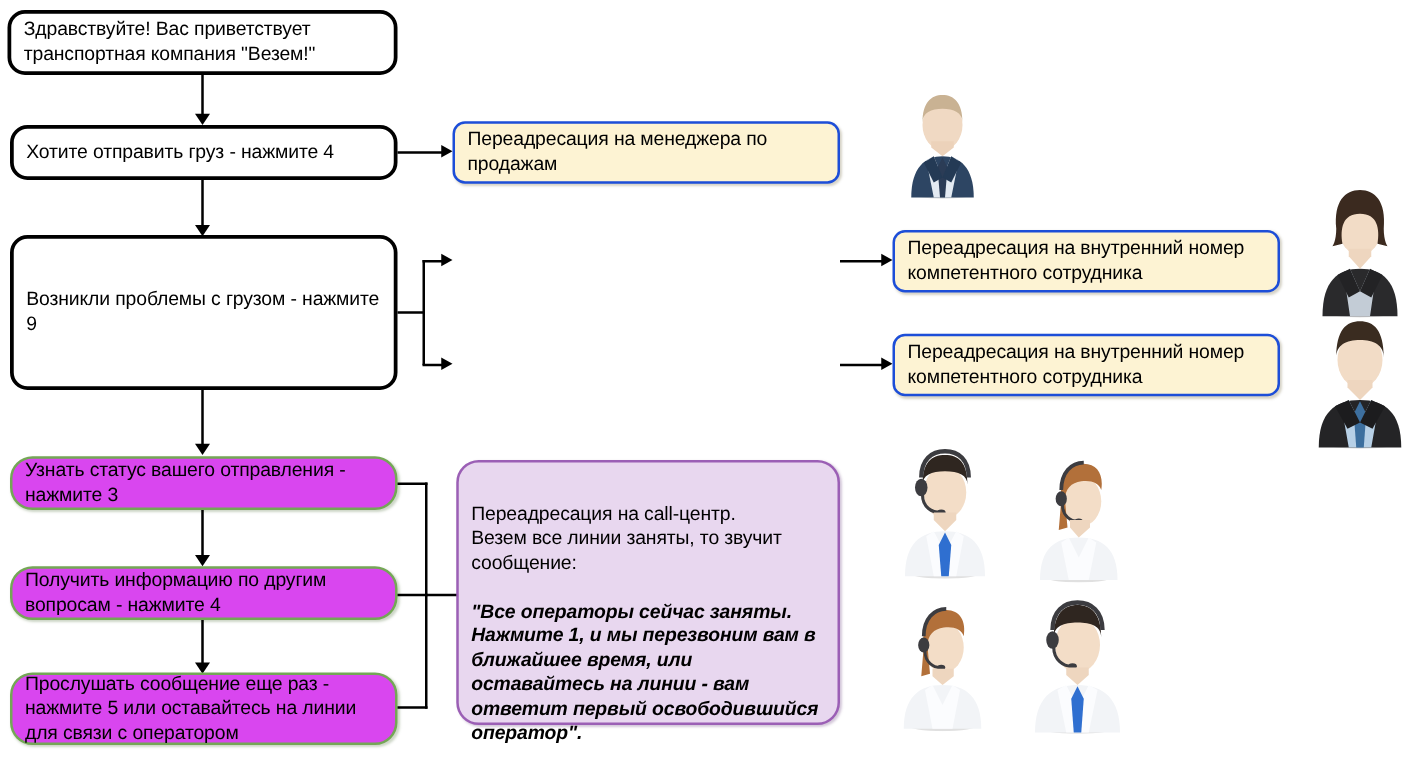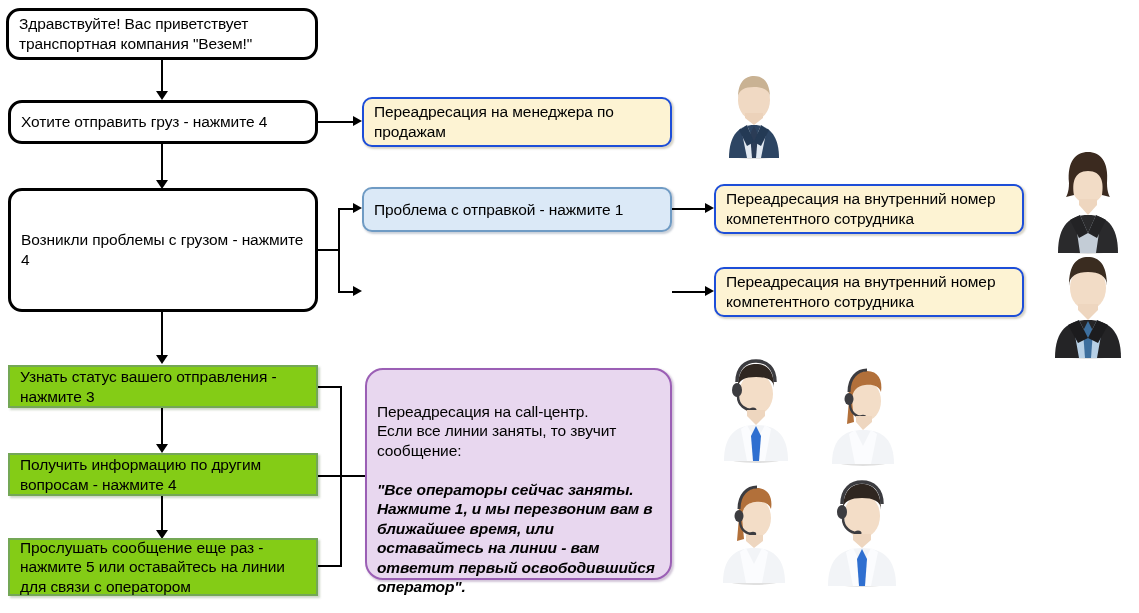--- a/index.html
+++ b/index.html
@@ -46,23 +46,23 @@
   }
 
   .node-blue {
     background: #dbe9f7;
     border: 2px solid #6f9bc4;
     border-radius: 10px;
     box-shadow: 1.5px 1.5px 2px rgba(80,100,130,0.30);
   }
 
   .node-green {
-    background: #84cc16;
+    background: #d946ef;
     border: 2px solid #74a756;
-    border-radius: 0;
+    border-radius: 18px;
     box-shadow: 1.5px 1.5px 2px rgba(90,120,70,0.30);
   }
 
   .node-purple {
     background: #e8d7ef;
     border: 2px solid #9b5fb5;
     border-radius: 18px;
     box-shadow: 1.5px 1.5px 2px rgba(110,70,130,0.30);
     align-items: flex-start;
     padding-top: 12px;
@@ -113,21 +113,21 @@
   <div class="arrow-down" style="left:156px; top:91px;"></div>
 
   <div class="node node-white" style="left:8px; top:100px; width:310px; height:44px;">
     <span>Хотите отправить груз - нажмите 4</span>
   </div>
 
   <div class="seg seg-v" style="left:161px; top:144px; height:38px;"></div>
   <div class="arrow-down" style="left:156px; top:180px;"></div>
 
   <div class="node node-white" style="left:8px; top:188px; width:310px; height:124px;">
-    <span>Возникли проблемы с грузом - нажмите 4</span>
+    <span>Возникли проблемы с грузом - нажмите 9</span>
   </div>
 
   <div class="seg seg-v" style="left:161px; top:312px; height:45px;"></div>
   <div class="arrow-down" style="left:156px; top:355px;"></div>
 
   <div class="node node-green" style="left:8px; top:365px; width:310px; height:43px;">
     <span>Узнать статус вашего отправления - нажмите 3</span>
   </div>
 
   <div class="seg seg-v" style="left:161px; top:408px; height:38px;"></div>
@@ -153,23 +153,20 @@
 
   <div class="seg seg-h" style="left:318px; top:249px; width:22px;"></div>
   <div class="seg seg-v" style="left:338px; top:208px; height:84px;"></div>
 
   <div class="seg seg-h" style="left:338px; top:208px; width:18px;"></div>
   <div class="arrow-right" style="left:353px; top:203px;"></div>
 
   <div class="seg seg-h" style="left:338px; top:291px; width:18px;"></div>
   <div class="arrow-right" style="left:353px; top:286px;"></div>
 
-  <div class="node node-blue" style="left:362px; top:187px; width:310px; height:45px;">
-    <span>Проблема с отправкой - нажмите 1</span>
-  </div>
 
 
   <div class="seg seg-h" style="left:672px; top:208px; width:34px;"></div>
   <div class="arrow-right" style="left:705px; top:203px;"></div>
 
   <div class="seg seg-h" style="left:672px; top:291px; width:34px;"></div>
   <div class="arrow-right" style="left:705px; top:286px;"></div>
 
   <div class="node node-yellow" style="left:714px; top:184px; width:310px; height:50px;">
     <span>Переадресация на внутренний номер компетентного сотрудника</span>
@@ -182,21 +179,21 @@
   <div class="seg seg-h" style="left:318px; top:386px; width:24px;"></div>
   <div class="seg seg-h" style="left:318px; top:475px; width:24px;"></div>
   <div class="seg seg-h" style="left:318px; top:565px; width:24px;"></div>
   <div class="seg seg-v" style="left:340px; top:386px; height:181px;"></div>
   <div class="seg seg-h" style="left:340px; top:475px; width:30px;"></div>
   <div class="arrow-right" style="left:367px; top:470px;"></div>
 
   <div class="node node-purple" style="left:365px; top:368px; width:307px; height:212px;">
     <span>
       <span class="pz-normal">Переадресация на call-центр.
-Если все линии заняты, то звучит сообщение:</span>
+Везем все линии заняты, то звучит сообщение:</span>
       <span class="pz-italic">"Все операторы сейчас заняты. Нажмите 1, и мы перезвоним вам в ближайшее время, или оставайтесь на линии - вам ответит первый освободившийся оператор".</span>
     </span>
   </div>
 
   <div class="avatar" style="left:723px; top:68px; width:62px; height:92px;">
     <svg viewBox="0 0 62 92" xmlns="http://www.w3.org/2000/svg">
       <ellipse cx="31" cy="87" rx="25" ry="4" fill="#000" opacity="0.12"></ellipse>
       <path d="M6 90 C6 66 17 57 31 57 C45 57 56 66 56 90 Z" fill="#2d4563"></path>
       <path d="M24 57 L31 74 L38 57 L44 60 L38 90 L24 90 L18 60 Z" fill="#e3eaf2"></path>
       <path d="M31 58 L35 66 L33 90 L29 90 L27 66 Z" fill="#2b3c56"></path>

